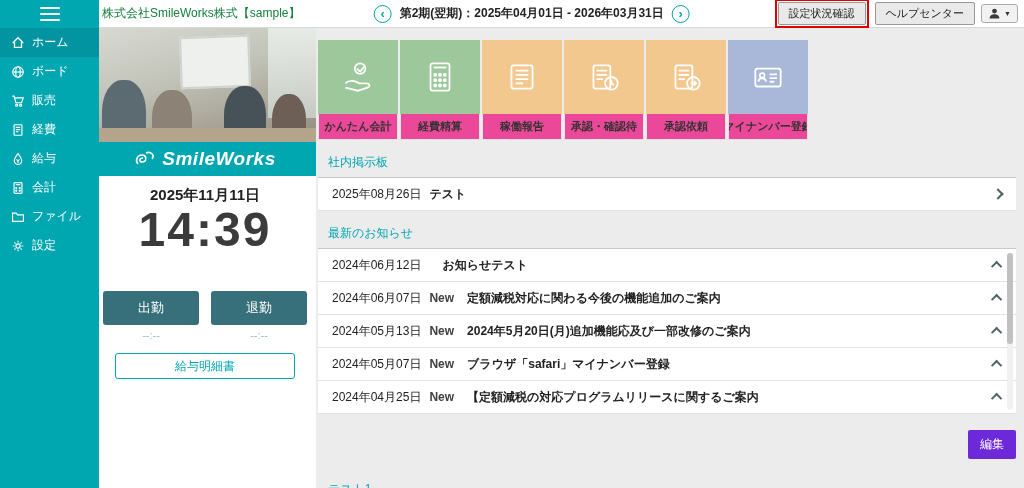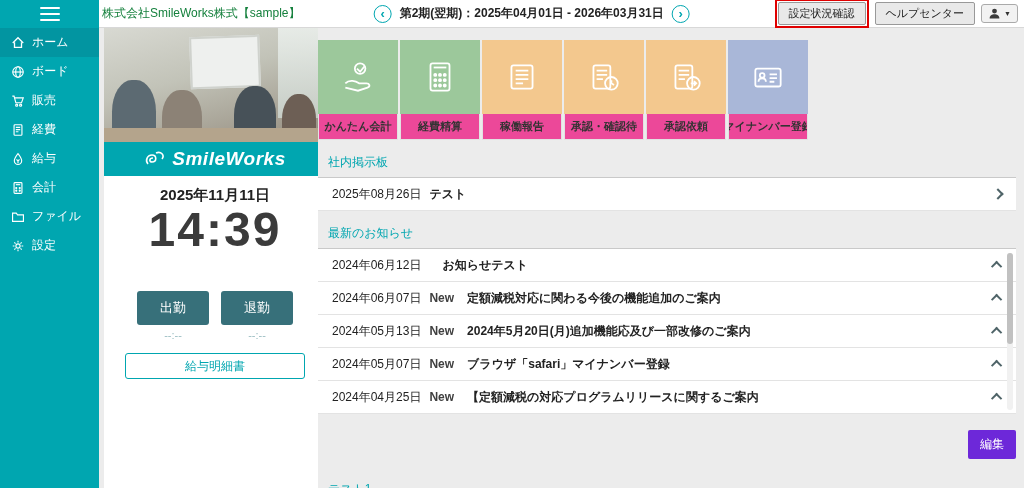--- a/index.html
+++ b/index.html
@@ -20,37 +20,37 @@
   .period-nav { position:absolute; left:50%; transform:translateX(-58%); display:flex; align-items:center; gap:8px; }
   .nav-circle { width:18px; height:18px; border:1px solid #00A6B0; border-radius:50%; color:#00A6B0; font-size:13px; font-weight:bold; display:flex; align-items:center; justify-content:center; line-height:1; cursor:pointer; background:#fff; }
   .period-text { font-size:12px; font-weight:bold; color:#222; white-space:nowrap; }
   .topbar-right { margin-left:auto; display:flex; align-items:center; gap:6px; }
   .top-btn { background:#E9E9E9; border:1px solid #999; border-radius:2px; font-size:11px; color:#222; padding:3px 10px; cursor:pointer; white-space:nowrap; font-family:inherit; }
   .annotation-box { border:2px solid #E00000; padding:1px; display:inline-flex; }
   .user-btn { background:#F2F2F2; border:1px solid #aaa; border-radius:3px; padding:2px 6px; display:flex; align-items:center; gap:3px; cursor:pointer; }
   .caret { font-size:7px; color:#333; }
 
   
-  .clock-panel { position:absolute; left:104px; top:28px; width:222px; bottom:0; background:#fff; }
+  .clock-panel { position:absolute; left:94px; top:28px; width:222px; bottom:0; background:#fff; }
   .photo { position:relative; height:148px; overflow:hidden; background:linear-gradient(165deg,#d8d9d2 0%,#c2c3b8 35%,#a09a8d 70%,#7c766a 100%); }
   .photo .whiteboard { position:absolute; left:86px; top:8px; width:70px; height:52px; background:#eef0ee; border:2px solid #cfd2cd; transform:rotate(-2deg); }
   .photo .window { position:absolute; right:0; top:0; width:48px; height:90px; background:linear-gradient(180deg,#eef3f0,#cfd8d2); opacity:.8; }
   .photo .person { position:absolute; border-radius:45% 45% 8px 8px; }
   .photo .p1 { left:8px; top:52px; width:44px; height:70px; background:#5c6a72; }
   .photo .p2 { left:58px; top:62px; width:40px; height:60px; background:#8c8276; }
   .photo .p3 { left:130px; top:58px; width:42px; height:64px; background:#475158; }
   .photo .p4 { left:178px; top:66px; width:34px; height:56px; background:#6d5f55; }
   .photo .table { position:absolute; left:0; bottom:26px; width:100%; height:22px; background:#b4a48c; }
   .logo-strip { position:absolute; left:0; bottom:0; width:100%; height:34px; background:#00A6B0; display:flex; align-items:center; justify-content:center; gap:6px; }
   .logo-text { color:#fff; font-size:19px; font-weight:bold; font-style:italic; letter-spacing:.5px; }
   .date-line { text-align:center; font-size:15px; font-weight:bold; color:#222; margin-top:10px; }
   .time-line { text-align:center; font-size:48px; font-weight:bold; color:#3b3b3b; letter-spacing:2px; line-height:1.05; }
   .punch-row { display:flex; justify-content:center; gap:12px; margin-top:36px; }
   .punch-col { display:flex; flex-direction:column; align-items:center; gap:4px; }
-  .punch-btn { width:72px; height:34px; background:#37707A; color:#fff; border:none; border-radius:3px; font-size:13px; cursor:pointer; font-family:inherit; }
+  .punch-btn { width:96px; height:34px; background:#37707A; color:#fff; border:none; border-radius:3px; font-size:13px; cursor:pointer; font-family:inherit; }
   .punch-time { font-size:11px; color:#9ABDC2; }
   .panel-btn { display:block; width:180px; height:26px; margin:12px auto 0; background:#fff; border:1px solid #00A6B0; color:#00A6B0; font-size:12px; border-radius:3px; cursor:pointer; font-family:inherit; }
   .panel-btn.first { margin-top:30px; }
 
   
   .main { position:absolute; left:318px; top:28px; right:0; bottom:0; background:#ECECEC; padding:12px 8px 0 0; overflow:hidden; }
   .tiles { display:flex; gap:2px; }
   .tile { width:80px; cursor:pointer; }
   .tile-icon-area { height:74px; display:flex; align-items:center; justify-content:center; }
   .tile-label { background:#ec4899; height:26px; display:flex; align-items:center; justify-content:center; font-size:11px; color:#333; border:1px solid #e2e2e2; border-top:none; white-space:nowrap; overflow:hidden;font-weight:bold; }

